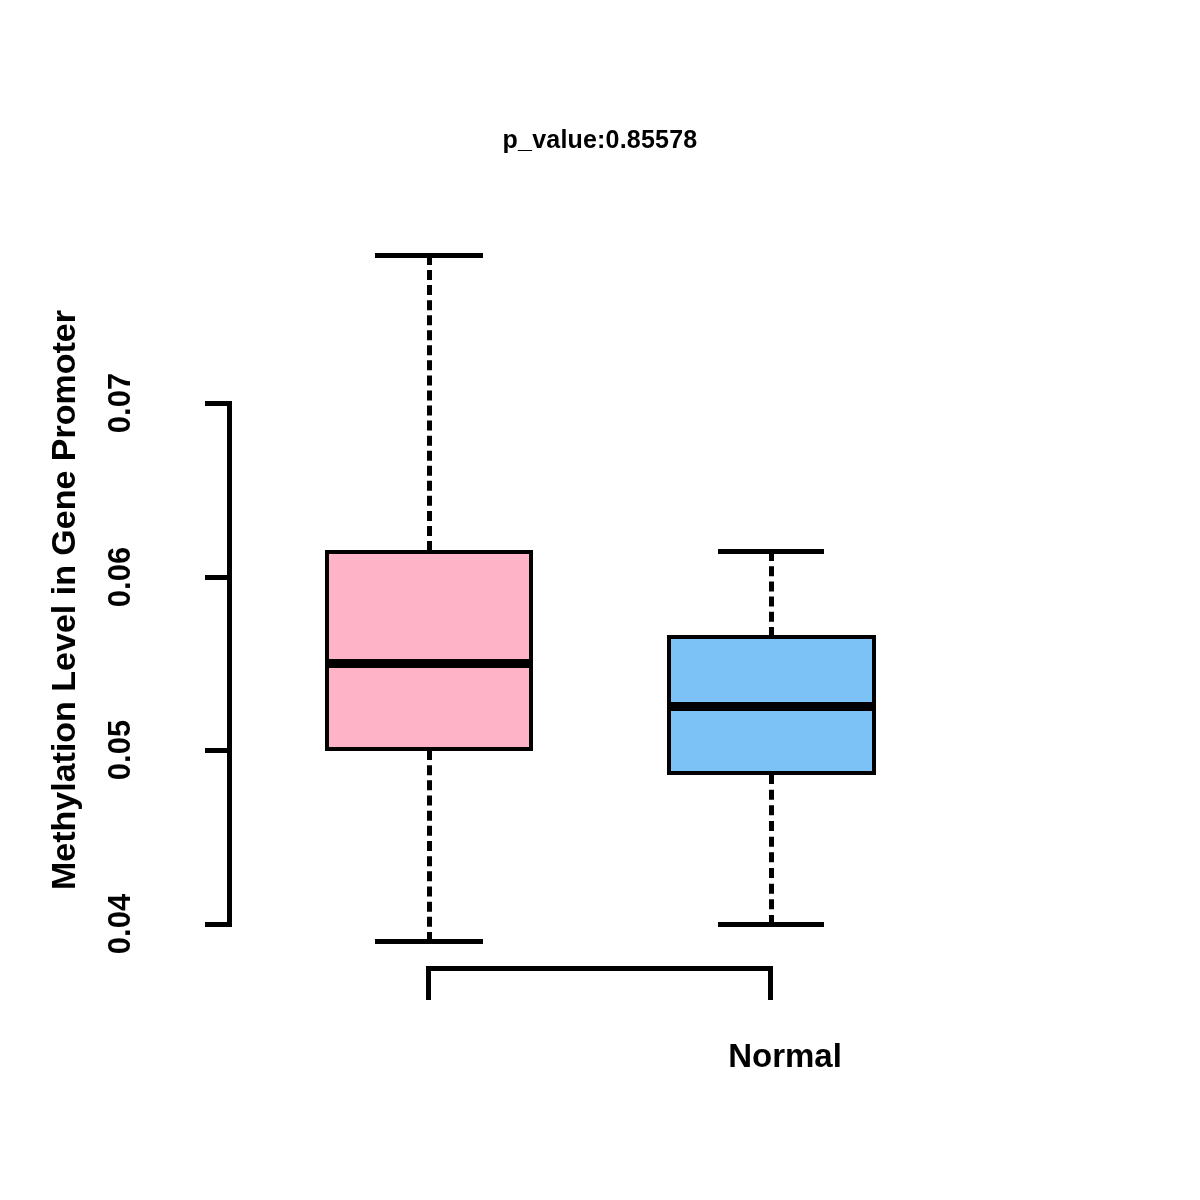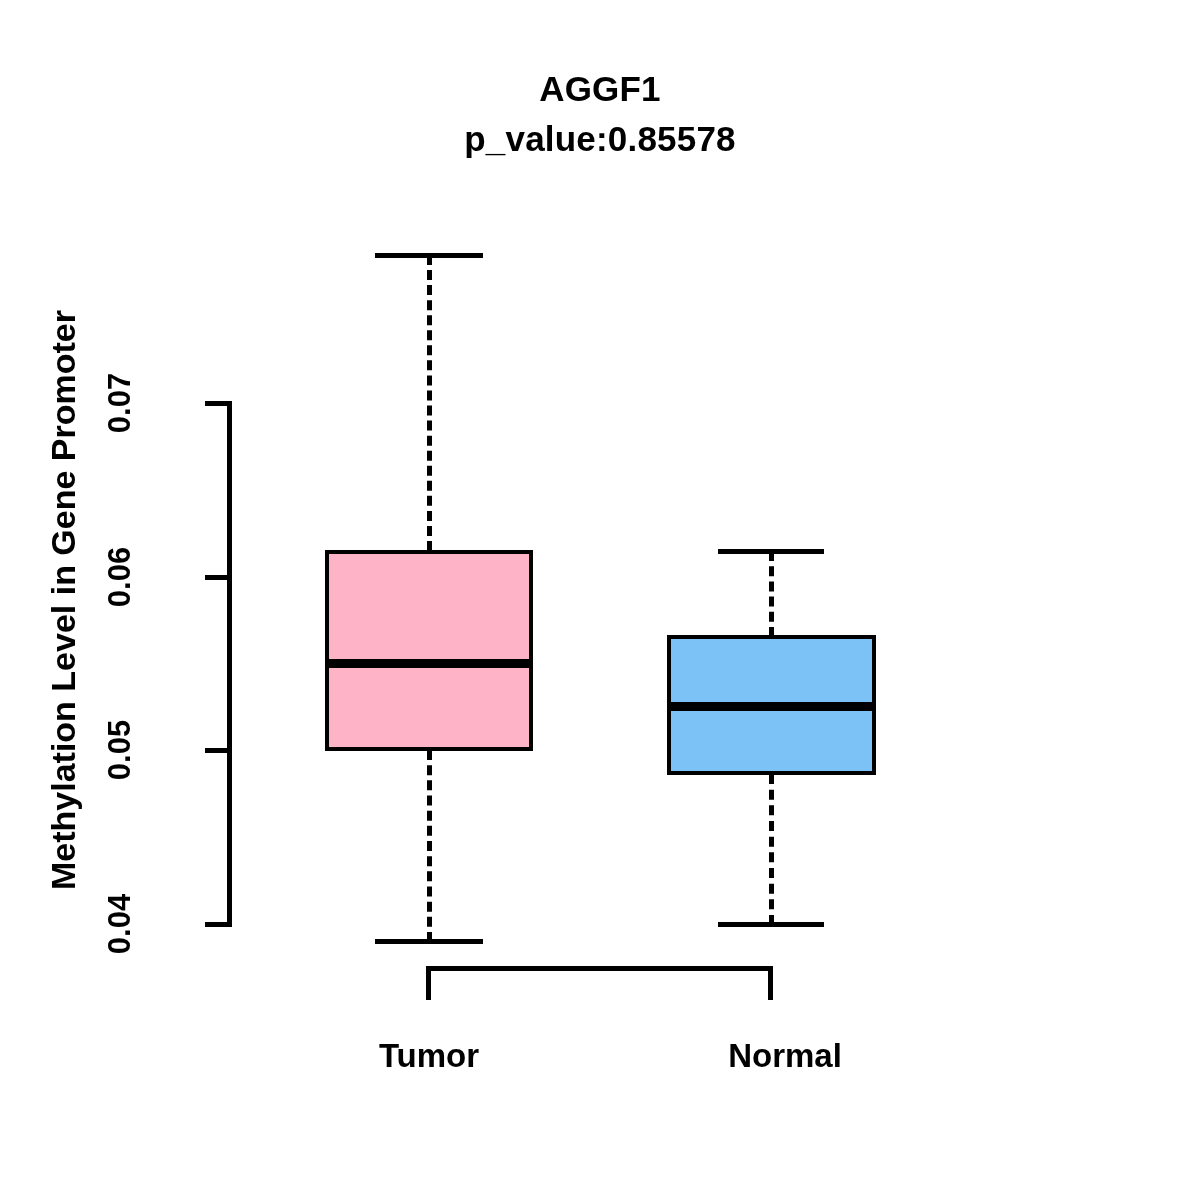--- a/index.html
+++ b/index.html
@@ -33,21 +33,21 @@
     color: #000;
     letter-spacing: 0.2px;
   }
   #main-title {
     top: 69px;
     font-size: 35px;
     line-height: 40px;
   }
   #sub-title {
     top: 119px;
-    font-size: 35px;
+    font-size: 25px;
     line-height: 40px;
   }
 
   
   #y-axis-title {
     position: absolute;
     left: 0px;
     top: 0px;
     width: 1200px;
     height: 42px;
@@ -136,21 +136,20 @@
     position: absolute;
     height: 5px;
     background: #000;
   }
 </style>
 </head>
 <body>
 
 <div id="plot-root">
 
-  <div class="chart-title" id="main-title">AGGF1</div>
   <div class="chart-title" id="sub-title">p_value:0.85578</div>
 
   <div id="y-axis-title">Methylation Level in Gene Promoter</div>
 
   <div id="y-axis-line"></div>
 
   <div class="y-tick" style="top:922px;"></div>
   <div class="y-tick" style="top:748px;"></div>
   <div class="y-tick" style="top:575px;"></div>
   <div class="y-tick" style="top:401px;"></div>
@@ -183,16 +182,15 @@
 
     <div class="box-rect" style="left:667px; top:635px; width:209px; height:140px; background:#7cc2f7;"></div>
 
     <div class="median-line" style="left:667px; top:702px; width:209px;"></div>
   </div>
 
   <div id="x-axis-line"></div>
   <div class="x-tick" style="left:426px;"></div>
   <div class="x-tick" style="left:768px;"></div>
 
-  <div class="x-tick-label" style="left:279px;">Tumor</div>
   <div class="x-tick-label" style="left:635px;">Normal</div>
 
 </div>
 
 </body></html>

